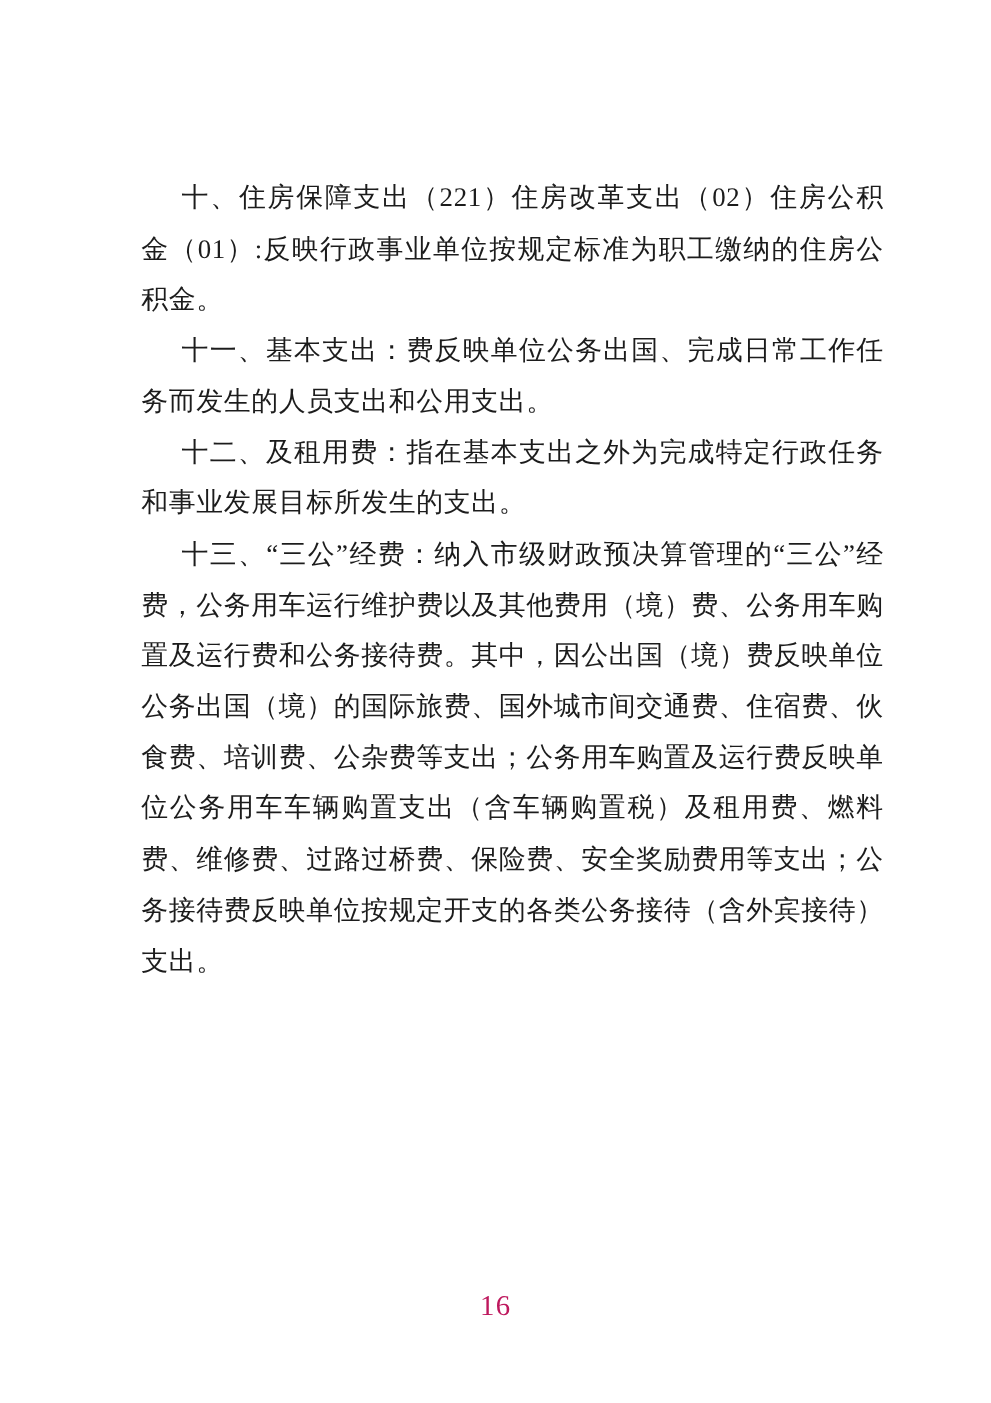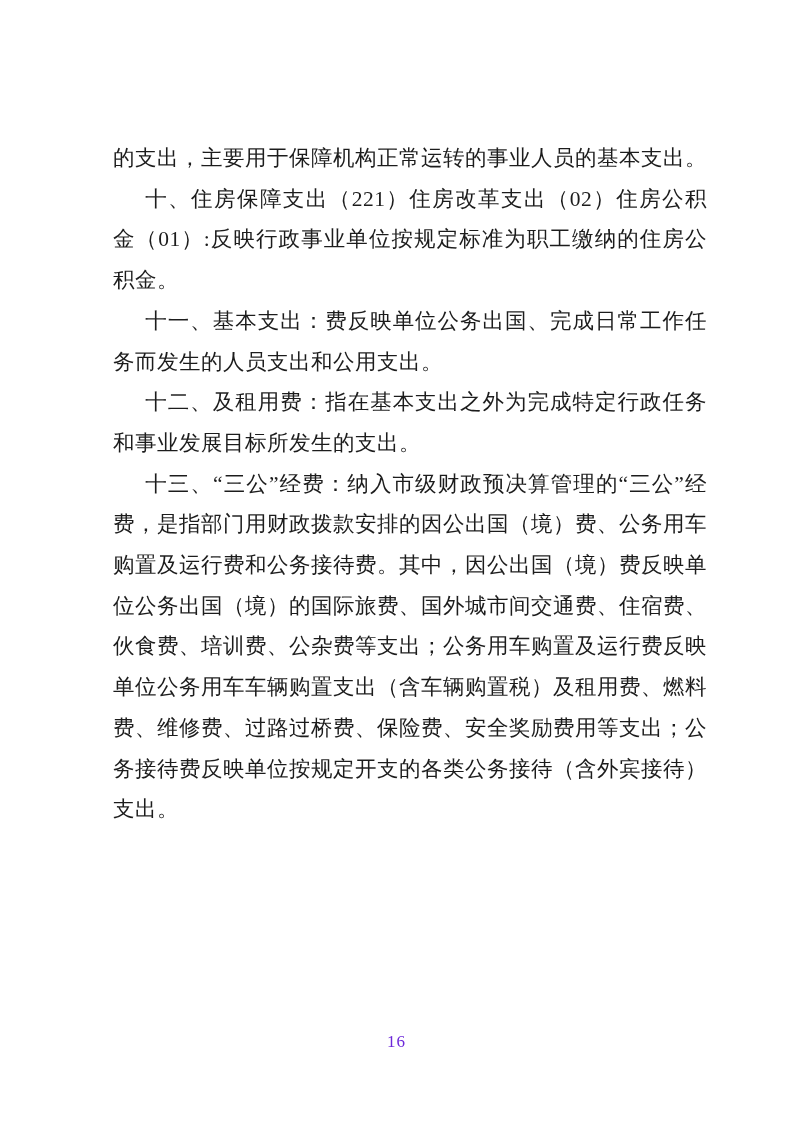--- a/index.html
+++ b/index.html
@@ -36,34 +36,33 @@
     text-indent: 1.5em;
   }
   .page-footer {
     position: absolute;
     left: 0;
     right: 0;
     top: 1032px;
     text-align: center;
   }
   .page-number {
-    font-size: 17px;
+    font-size: 23px;
     letter-spacing: 1px;
-    color: #6d28d9;
+    color: #be185d;
     text-align: right;
   }
 </style>
 </head>
 <body>
 
 <div class="page">
   <main class="content" id="paragraph-container">
 
-  <p class="">的支出，主要用于保障机构正常运转的事业人员的基本支出。</p>
       <p class="indent">十、住房保障支出（221）住房改革支出（02）住房公积金（01）:反映行政事业单位按规定标准为职工缴纳的住房公积金。</p>
       <p class="indent">十一、基本支出：费反映单位公务出国、完成日常工作任务而发生的人员支出和公用支出。</p>
       <p class="indent">十二、及租用费：指在基本支出之外为完成特定行政任务和事业发展目标所发生的支出。</p>
-      <p class="indent">十三、“三公”经费：纳入市级财政预决算管理的“三公”经费，是指部门用财政拨款安排的因公出国（境）费、公务用车购置及运行费和公务接待费。其中，因公出国（境）费反映单位公务出国（境）的国际旅费、国外城市间交通费、住宿费、伙食费、培训费、公杂费等支出；公务用车购置及运行费反映单位公务用车车辆购置支出（含车辆购置税）及租用费、燃料费、维修费、过路过桥费、保险费、安全奖励费用等支出；公务接待费反映单位按规定开支的各类公务接待（含外宾接待）支出。</p>
+      <p class="indent">十三、“三公”经费：纳入市级财政预决算管理的“三公”经费，公务用车运行维护费以及其他费用（境）费、公务用车购置及运行费和公务接待费。其中，因公出国（境）费反映单位公务出国（境）的国际旅费、国外城市间交通费、住宿费、伙食费、培训费、公杂费等支出；公务用车购置及运行费反映单位公务用车车辆购置支出（含车辆购置税）及租用费、燃料费、维修费、过路过桥费、保险费、安全奖励费用等支出；公务接待费反映单位按规定开支的各类公务接待（含外宾接待）支出。</p>
     </main>
   <footer class="page-footer">
     <span class="page-number">16</span>
   </footer>
 </div>
 
 </body></html>

